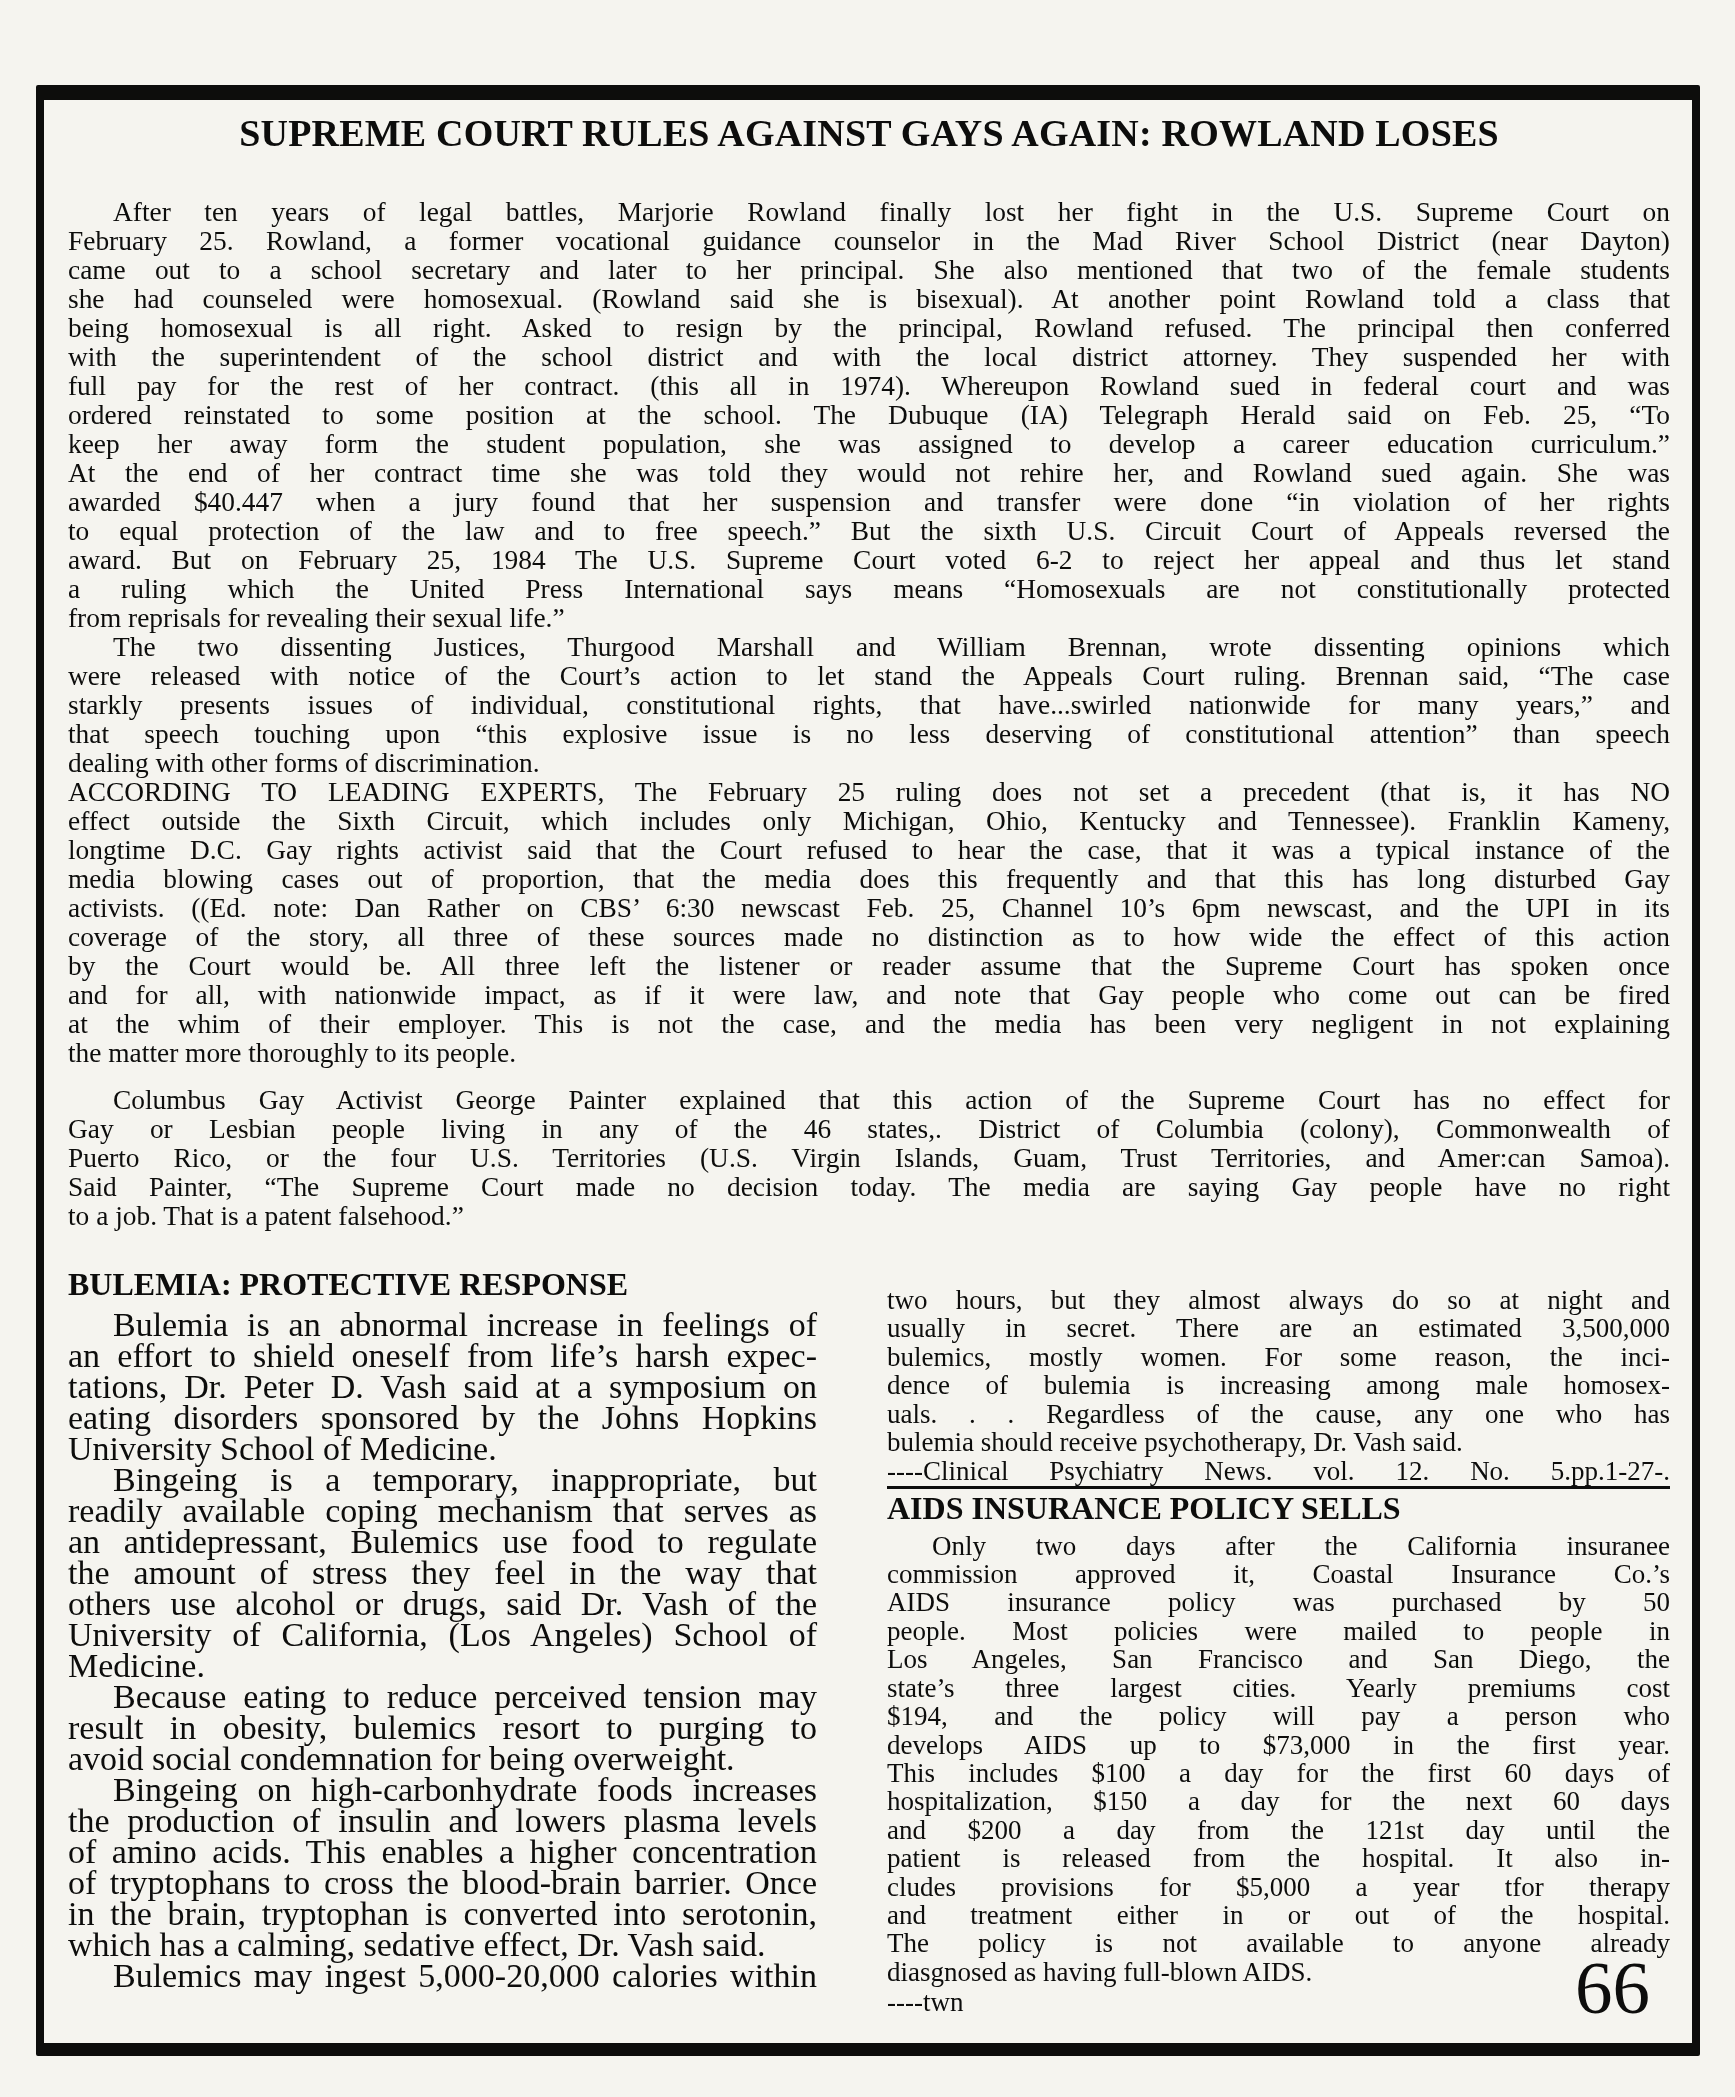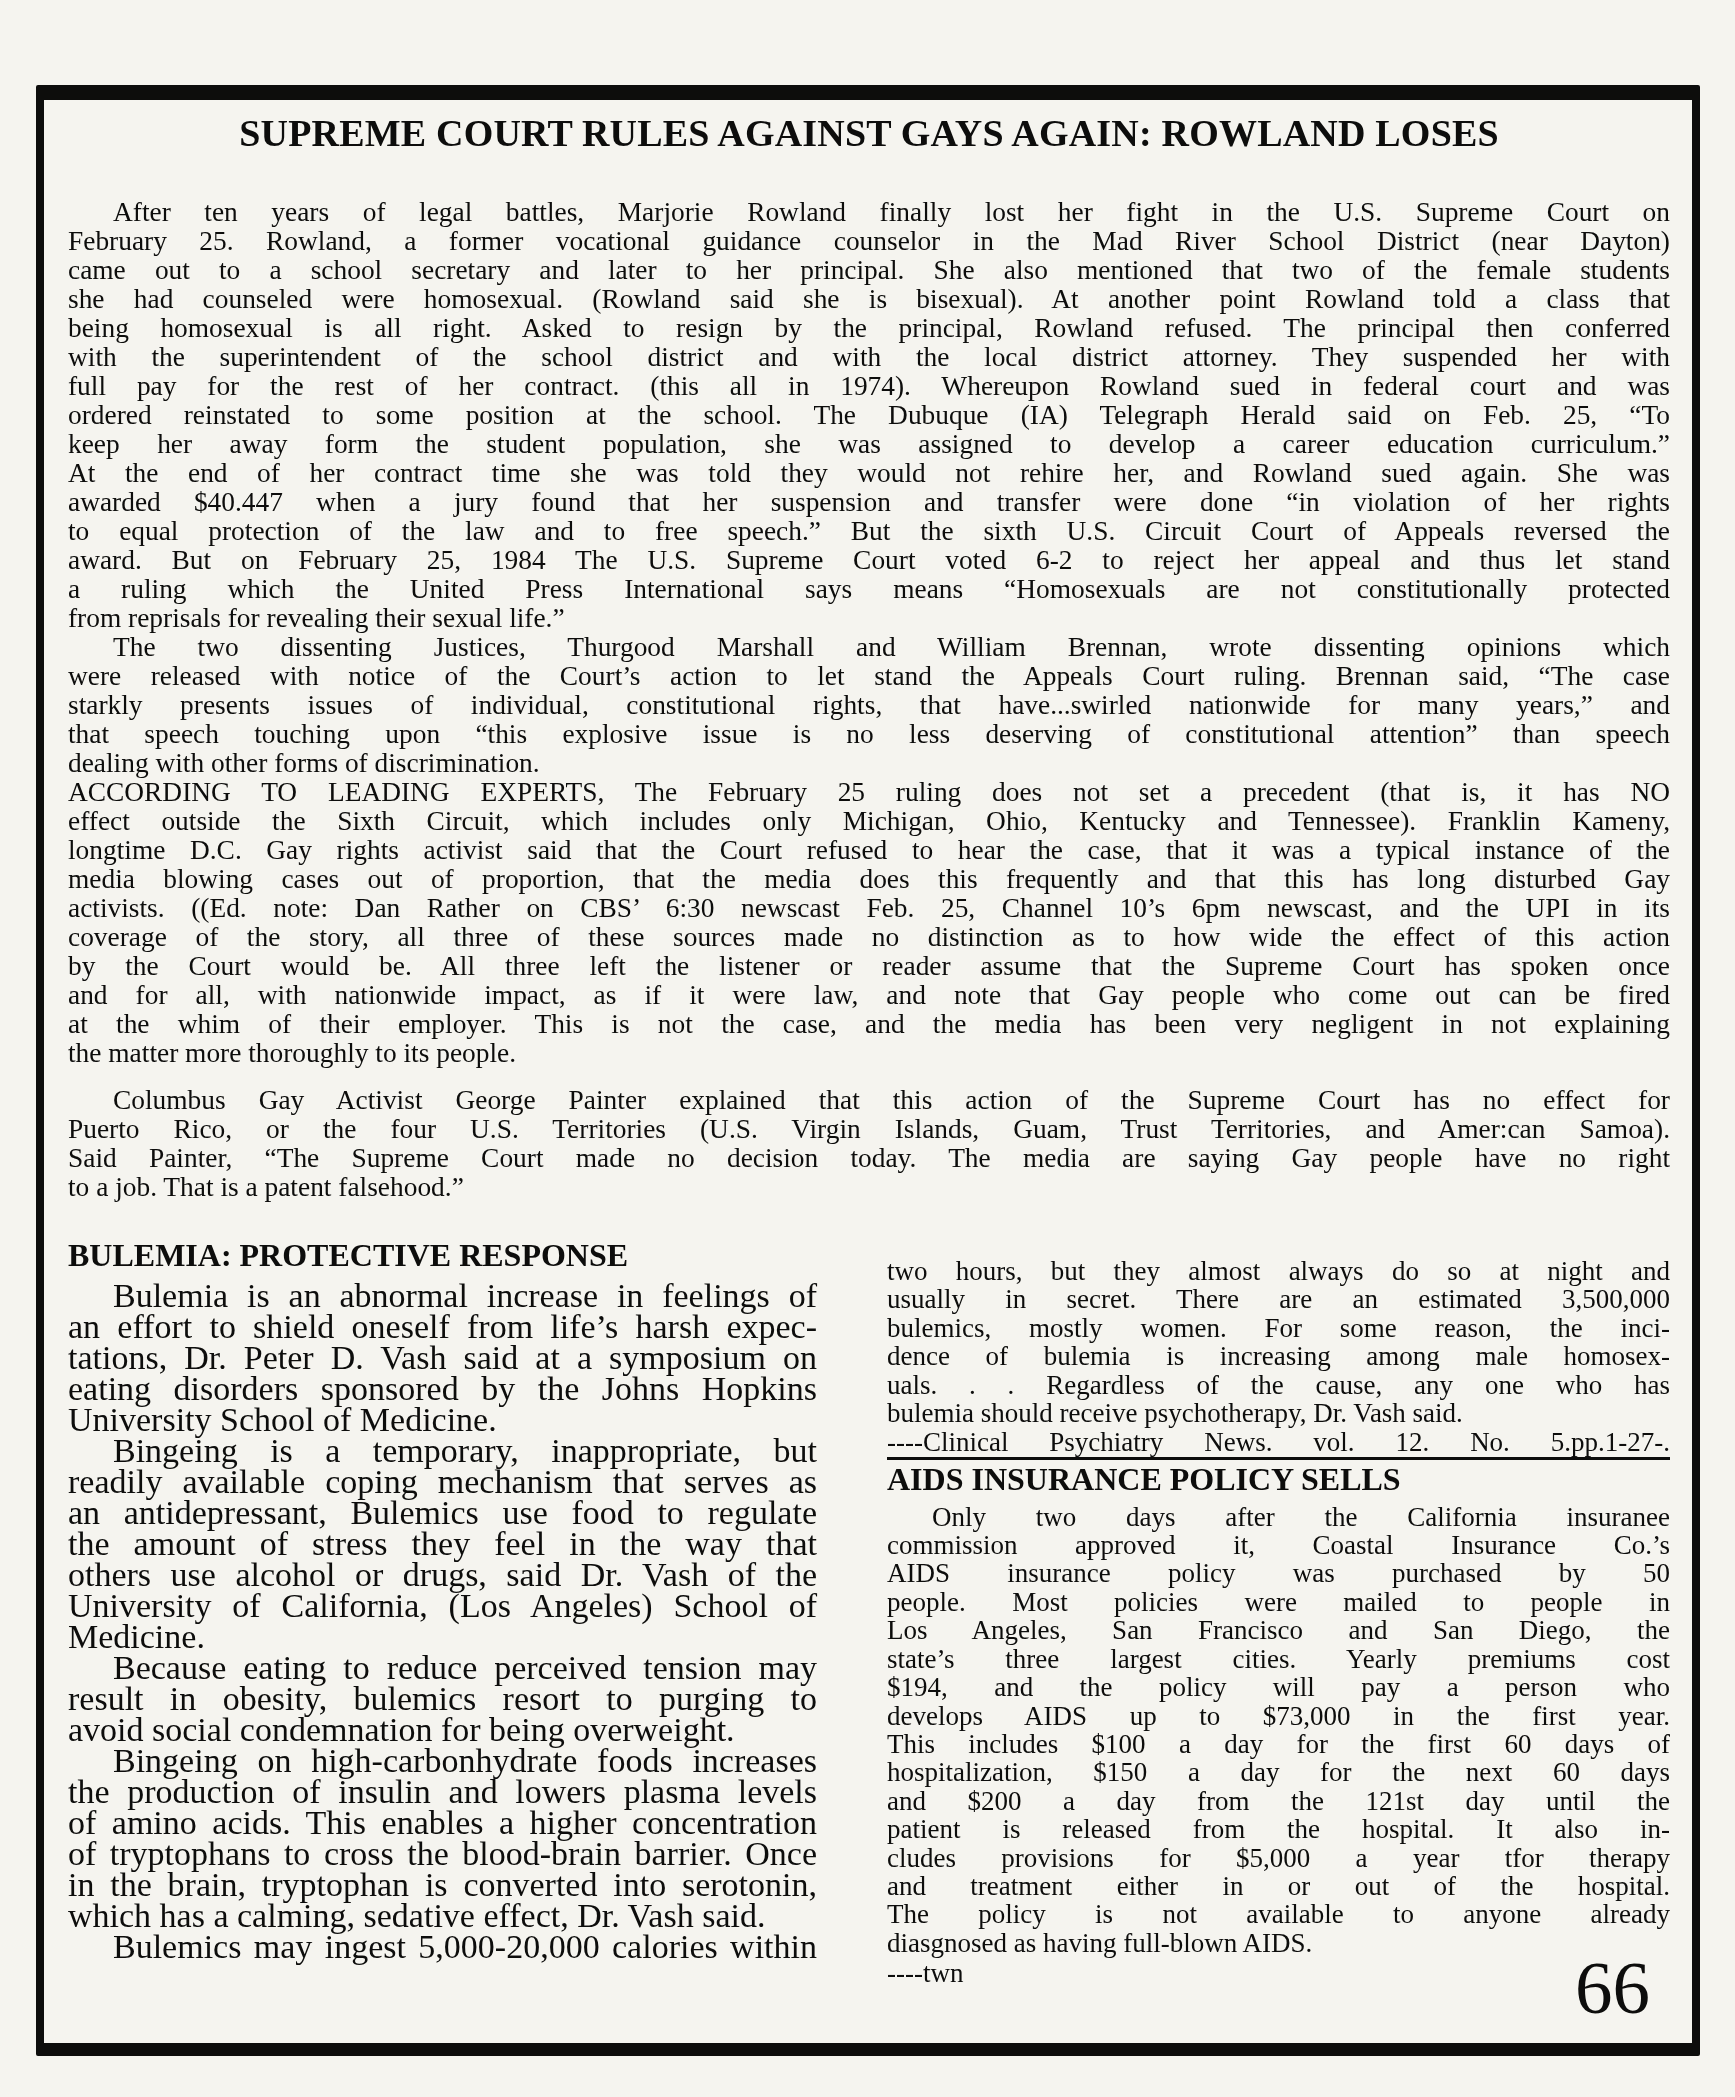--- a/index.html
+++ b/index.html
@@ -118,20 +118,21 @@
           <div class="line">media blowing cases out of proportion, that the media does this frequently and that this has long disturbed Gay</div>
           <div class="line">activists. ((Ed. note: Dan Rather on CBS’ 6:30 newscast Feb. 25, Channel 10’s 6pm newscast, and the UPI in its</div>
           <div class="line">coverage of the story, all three of these sources made no distinction as to how wide the effect of this action</div>
           <div class="line">by the Court would be. All three left the listener or reader assume that the Supreme Court has spoken once</div>
           <div class="line">and for all, with nationwide impact, as if it were law, and note that Gay people who come out can be fired</div>
           <div class="line">at the whim of their employer. This is not the case, and the media has been very negligent in not explaining</div>
           <div class="line endline">the matter more thoroughly to its people.</div>
         </div>
         <div class="para gap">
           <div class="line indent">Columbus Gay Activist George Painter explained that this action of the Supreme Court has no effect for</div>
+          <div class="line">Gay or Lesbian people living in any of the 46 states,. District of Columbia (colony), Commonwealth of</div>
           <div class="line">Puerto Rico, or the four U.S. Territories (U.S. Virgin Islands, Guam, Trust Territories, and Amer:can Samoa).</div>
           <div class="line">Said Painter, “The Supreme Court made no decision today. The media are saying Gay people have no right</div>
           <div class="line endline">to a job. That is a patent falsehood.”</div>
         </div>
       </div>
   </section>
 
   <section class="cols">
 
     <div class="col-left">

